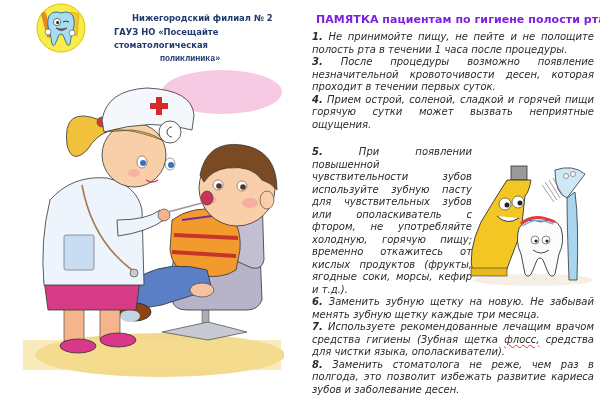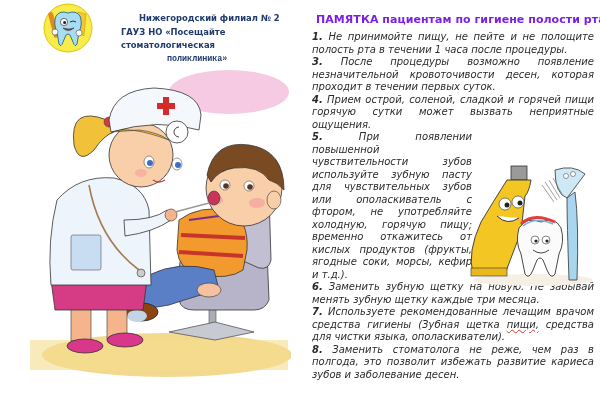--- a/index.html
+++ b/index.html
@@ -1,35 +1,35 @@
 <!DOCTYPE html>
 <html><head>
   <meta charset="utf-8">
   <style>
     * { box-sizing: border-box; margin: 0; padding: 0; }
     html, body { width: 600px; height: 407px; background: #ffffff; overflow: hidden; }
     body { position: relative; font-family: "DejaVu Sans", sans-serif; color: #1a1a1a; }
 
     
-    .left { position: absolute; left: 15px; top: 0; width: 300px; height: 407px; }
+    .left { position: absolute; left: 8px; top: 0; width: 300px; height: 407px; }
     .logo { position: absolute; left: 27px; top: 2px; width: 52px; height: 52px; }
     .org { position: absolute; left: 100px; top: 12px; width: 190px; font-size: 8.4px; font-weight: bold; color: #1f3a6b; line-height: 13.5px; }
     .org .l1 { display: block; padding-left: 24px; }
     .org .l2 { display: block; padding-left: 6px; }
     .org .l3 { display: block; padding-left: 52px; font-family: Liberation Mono, monospace; }
 
     .illustration { position: absolute; left: 14px; top: 70px; width: 262px; height: 312px; }
 
     
     .right { position: absolute; left: 306px; top: 0; width: 290px; height: 407px; }
     .title { position: absolute; left: 10px; top: 13px; width: 280px; font-size: 11px; font-weight: bold; color: #7b1fe0; white-space: nowrap; letter-spacing: 0.05px; }
     .memo { position: absolute; left: 6px; top: 31px; width: 282px; font-family: "DejaVu Sans", sans-serif; font-style: italic; font-size: 10px; line-height: 12.5px; color: #2a2a2a; text-align: justify; }
     .memo p { margin: 0; }
     .memo b { font-style: italic; font-weight: bold; }
-    .memo .narrow { width: 160px; text-align: justify; }
+    .memo .narrow { width: 160px; text-align: justify; margin-top: 15px; }
     .memo .spell { text-decoration: underline wavy #d33; text-decoration-thickness: 0.6px; }
     .memo .spellb { text-decoration: underline wavy #3344cc; text-decoration-thickness: 0.6px; }
 
     .pic2 { position: absolute; left: 463px; top: 162px; width: 134px; height: 125px; }
   </style>
 </head>
 <body>
 
 <div class="left">
 
@@ -131,21 +131,21 @@
 
 <div class="right">
   <div class="title">ПАМЯТКА пациентам по гигиене полости рта</div>
 
   <div class="memo">
     <p><b>1.</b><span> Не принимойте пищу, не пейте и не полощите полость рта в течении 1 часа после процедуры.</span></p>
     <p><b>3.</b><span> После процедуры возможно появление незначительной кровоточивости десен, которая проходит в течении первых суток.</span></p>
     <p><b>4.</b><span> Прием острой, соленой, сладкой и горячей пищи горячую сутки может вызвать неприятные ощущения.</span></p>
     <p class="narrow"><b>5.</b><span> При появлении повышенной чувствительности зубов используйте зубную пасту для чувствительных зубов или ополаскиватель с фтором, не употребляйте холодную, горячую пищу; временно откажитесь от кислых продуктов (фрукты, ягодные соки, морсы, кефир и т.д.).</span></p>
     <p><b>6.</b><span> Заменить зубную щетку на новую. Не забывай менять зубную щетку каждые три месяца.</span></p>
-    <p><b>7.</b><span> Используете рекомендованные лечащим врачом средства гигиены (Зубная щетка </span><span class="spell">пищи,</span><span> средства для чистки языка, ополаскиватели).</span></p>
+    <p><b>7.</b><span> Используете рекомендованные лечащим врачом средства гигиены (Зубная щетка </span><span class="spell">флосс,</span><span> средства для чистки языка, ополаскиватели).</span></p>
     <p><b>8.</b><span> Заменить стоматолога не реже, чем раз в полгода, это позволит избежать развитие кариеса зубов и заболевание десен.</span></p>
   </div>
 </div>
 
 <svg class="pic2" viewBox="0 0 134 125">
   <ellipse cx="70" cy="118" rx="60" ry="6" fill="#f5efe6"></ellipse>
 
   <path d="M92 8 Q110 2 122 12 L104 36 Q92 32 92 8 Z" fill="#cfe8f5" stroke="#333" stroke-width="0.8"></path>
   <path d="M112 30 Q116 60 114 118 L106 118 Q104 60 104 36 Z" fill="#a7d6ee" stroke="#333" stroke-width="0.8"></path>
   <circle cx="103" cy="14" r="2.5" fill="#fff" stroke="#333" stroke-width="0.5"></circle>

